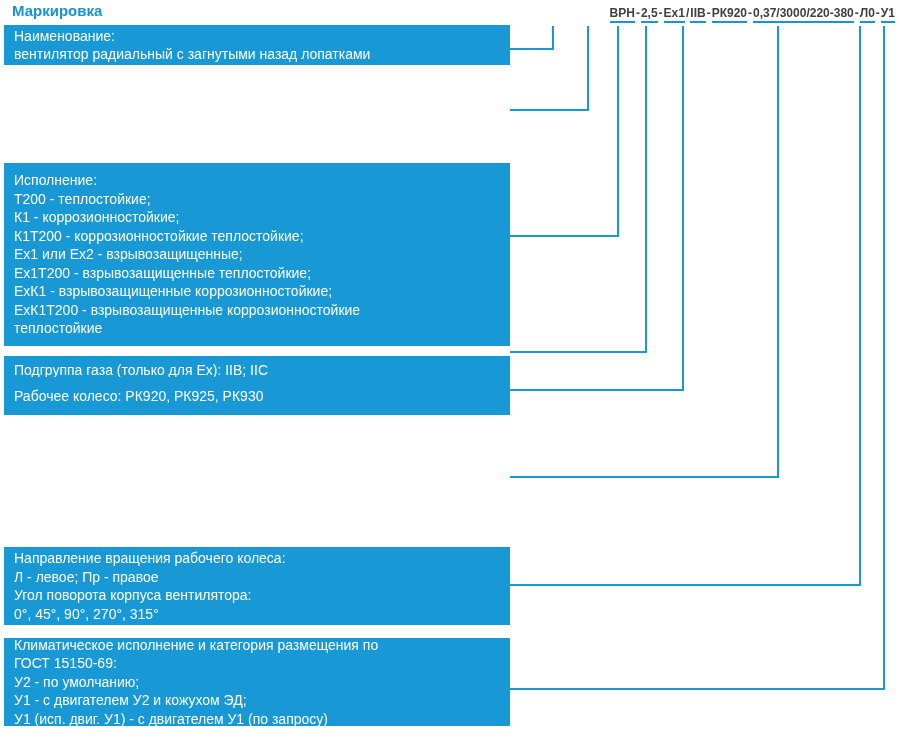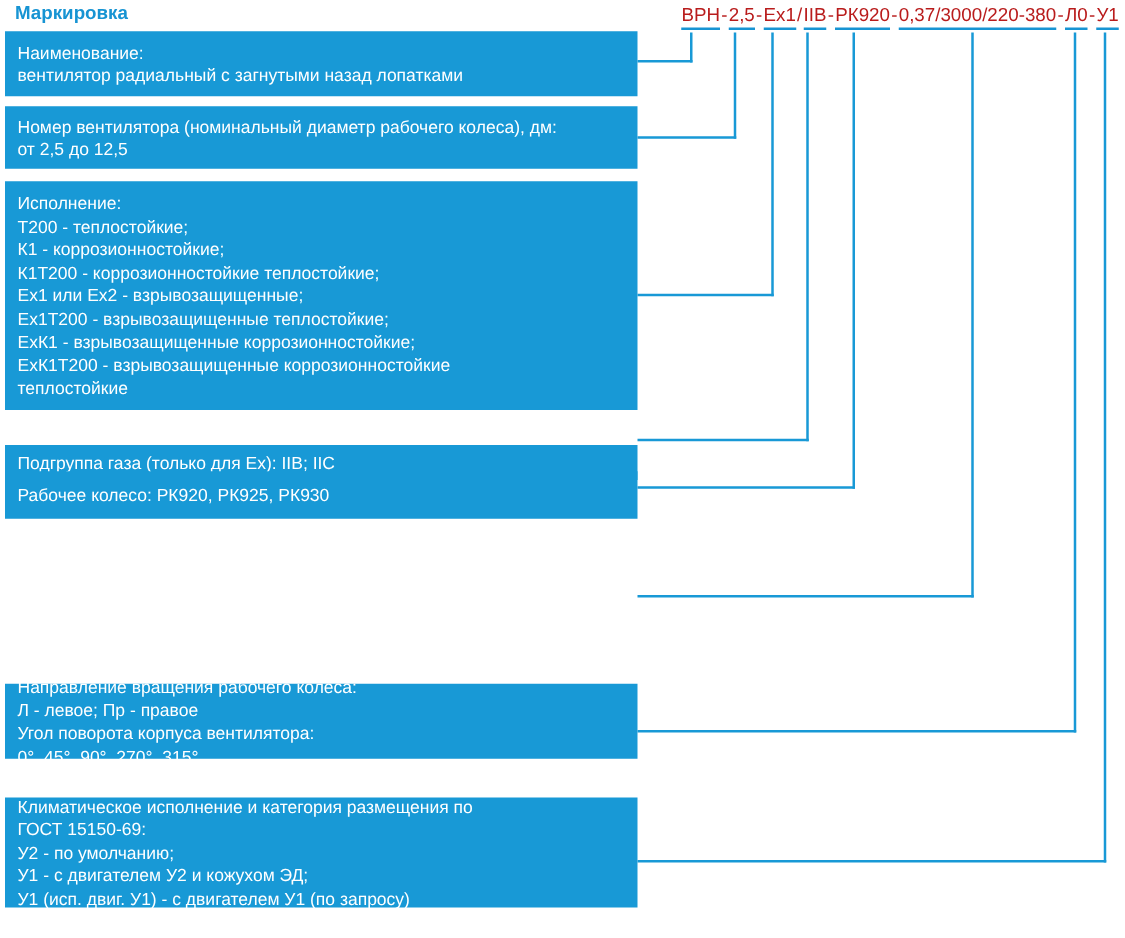--- a/index.html
+++ b/index.html
@@ -6,38 +6,38 @@
   .stage{
     position:relative;width:900px;height:750px;background:#ffffff;
     font-family:"Liberation Sans",sans-serif;overflow:hidden;
   }
   .title{
     position:absolute;left:12px;top:2px;
     font-size:15px;font-weight:bold;color:#1794D3;text-align:center;
   }
   .code{
     position:absolute;top:4px;right:5px;white-space:nowrap;
-    font-size:15px;font-weight:normal;color:#b91c1c;line-height:18px;
+    font-size:12px;font-weight:bold;color:#404040;line-height:18px;
   }
   .code .seg{border-bottom:2px solid #1794D3;padding-bottom:1px;}
   .code .sep{padding:0 1px;}
   .box{
     position:absolute;left:4px;width:506px;box-sizing:border-box;
     background:#1899D6;color:#ffffff;
     font-size:14px;line-height:18.5px;
     padding:0 10px;white-space:pre-line;
     display:flex;flex-direction:column;justify-content:center;
   }
-  .b1{top:25px;height:52px;}
+  .b1{top:25px;height:40px;}
   .b2{top:85px;height:50px;}
-  .b3{top:145px;height:183px;}
+  .b3{top:163px;height:183px;}
   .b4{top:356px;height:28px;}
   .b5{top:377px;height:38px;}
   .b6{top:415px;height:125px;}
-  .b7{top:547px;height:60px;}
+  .b7{top:547px;height:78px;}
   .b8{top:638px;height:88px;}
   .ln{position:absolute;background:#1899D6;}
   
   .h1{left:510px;top:48px;width:44px;height:2px;}
   .h2{left:510px;top:109px;width:79px;height:2px;}
   .h3{left:510px;top:235px;width:109px;height:2px;}
   .h4{left:510px;top:351px;width:137px;height:2px;}
   .h5{left:510px;top:389px;width:174px;height:2px;}
   .h6{left:510px;top:476px;width:269px;height:2px;}
   .h7{left:510px;top:584px;width:351px;height:2px;}
@@ -56,22 +56,20 @@
 <body>
 
 <div class="stage">
 
   <div class="title">Маркировка</div>
 
   <div class="code"><span class="seg">ВРН</span><span class="sep">-</span><span class="seg">2,5</span><span class="sep">-</span><span class="seg">Ex1</span><span class="sep">/</span><span class="seg">IIB</span><span class="sep">-</span><span class="seg">РК920</span><span class="sep">-</span><span class="seg">0,37/3000/220-380</span><span class="sep">-</span><span class="seg">Л0</span><span class="sep">-</span><span class="seg">У1</span></div>
 
   <div class="box b1">Наименование:
 вентилятор радиальный с загнутыми назад лопатками</div>
-  <div class="box b2">Номер вентилятора (номинальный диаметр рабочего колеса), дм:
-от 2,5 до 12,5</div>
   <div class="box b3">Исполнение:
 Т200 - теплостойкие;
 К1 - коррозионностойкие;
 К1Т200 - коррозионностойкие теплостойкие;
 Ex1 или Ex2 - взрывозащищенные;
 Ex1Т200 - взрывозащищенные теплостойкие;
 ExК1 - взрывозащищенные коррозионностойкие;
 ExК1Т200 - взрывозащищенные коррозионностойкие
 теплостойкие</div>
   <div class="box b4">Подгруппа газа (только для Ex): IIB; IIC</div>

